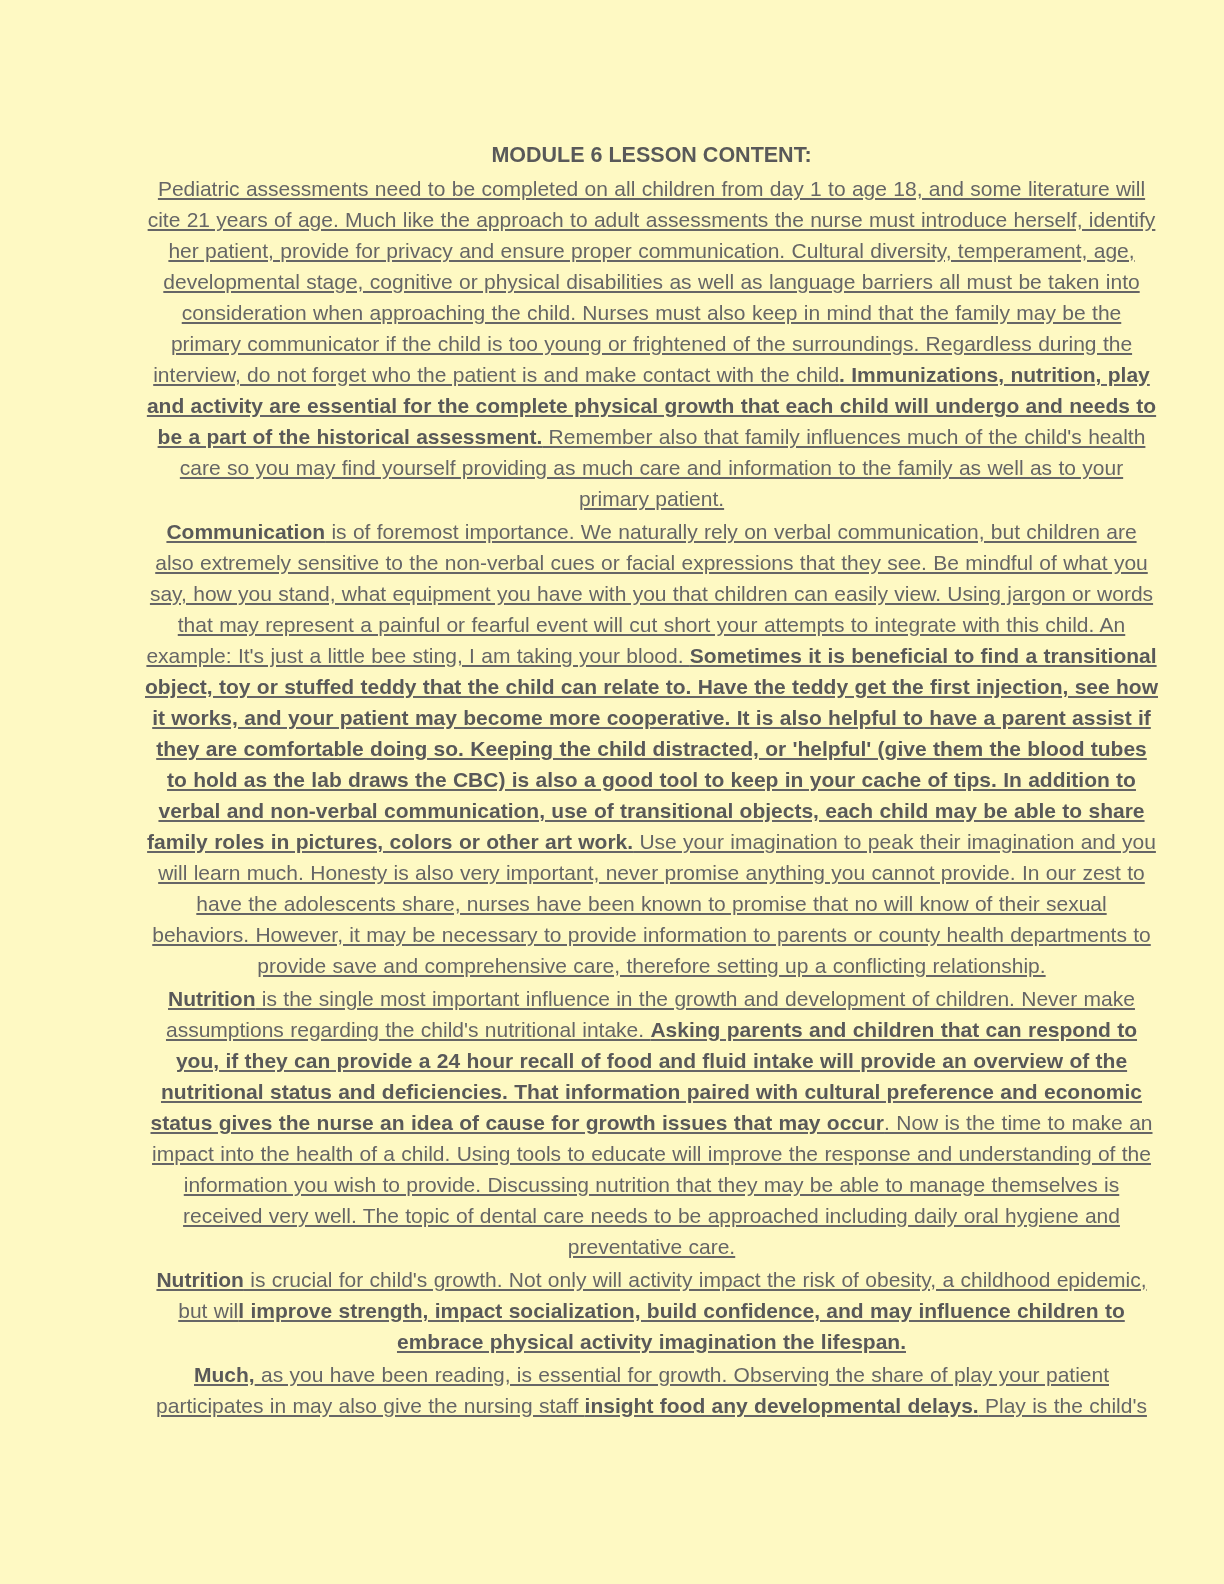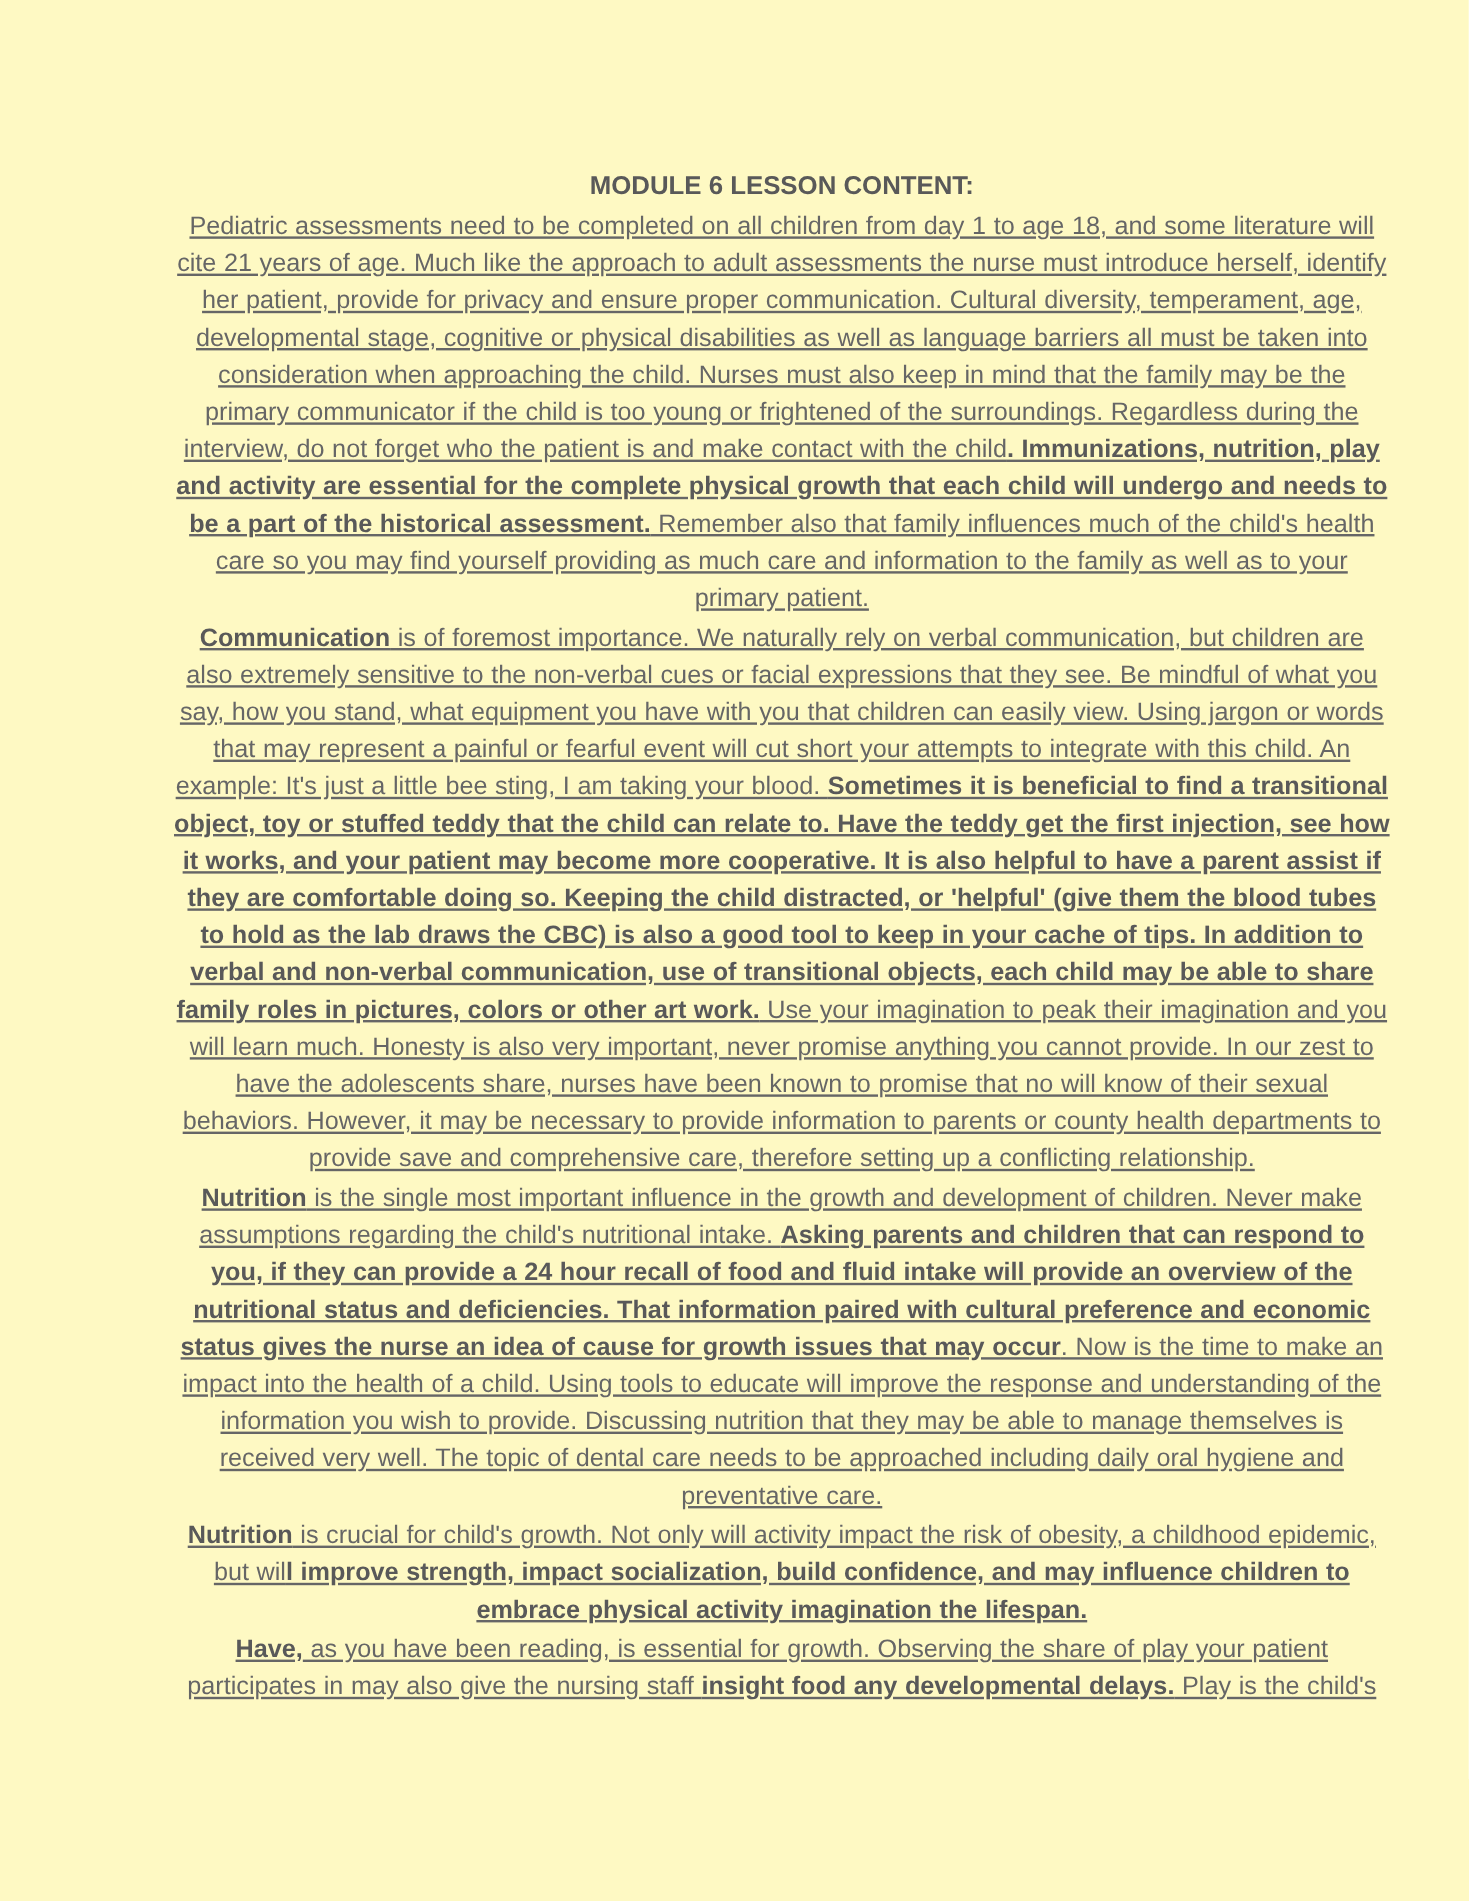--- a/index.html
+++ b/index.html
@@ -47,14 +47,14 @@
   <div class="title">MODULE 6 LESSON CONTENT:</div>
 
   <p class="para"><span class="rg">Pediatric assessments need to be completed on all children from day 1 to age 18, and some literature will cite 21 years of age. Much like the approach to adult assessments the nurse must introduce herself, identify her patient, provide for privacy and ensure proper communication. Cultural diversity, temperament, age, developmental stage, cognitive or physical disabilities as well as language barriers all must be taken into consideration when approaching the child. Nurses must also keep in mind that the family may be the primary communicator if the child is too young or frightened of the surroundings. Regardless during the interview, do not forget who the patient is and make contact with the child</span><span class="bd">. Immunizations, nutrition, play and activity are essential for the complete physical growth that each child will undergo and needs to be a part of the historical assessment.</span><span class="rg"> Remember also that family influences much of the child's health care so you may find yourself providing as much care and information to the family as well as to your primary patient.</span></p>
 
   <p class="para"><span class="bd">Communication</span><span class="rg"> is of foremost importance. We naturally rely on verbal communication, but children are also extremely sensitive to the non-verbal cues or facial expressions that they see. Be mindful of what you say, how you stand, what equipment you have with you that children can easily view. Using jargon or words that may represent a painful or fearful event will cut short your attempts to integrate with this child. An example: It's just a little bee sting, I am taking your blood. </span><span class="bd">Sometimes it is beneficial to find a transitional object, toy or stuffed teddy that the child can relate to. Have the teddy get the first injection, see how it works, and your patient may become more cooperative. It is also helpful to have a parent assist if they are comfortable doing so. Keeping the child distracted, or 'helpful' (give them the blood tubes to hold as the lab draws the CBC) is also a good tool to keep in your cache of tips. In addition to verbal and non-verbal communication, use of transitional objects, each child may be able to share family roles in pictures, colors or other art work.</span><span class="rg"> Use your imagination to peak their imagination and you will learn much. Honesty is also very important, never promise anything you cannot provide. In our zest to have the adolescents share, nurses have been known to promise that no will know of their sexual behaviors. However, it may be necessary to provide information to parents or county health departments to provide save and comprehensive care, therefore setting up a conflicting relationship.</span></p>
 
   <p class="para"><span class="bd">Nutrition</span><span class="rg"> is the single most important influence in the growth and development of children. Never make assumptions regarding the child's nutritional intake. </span><span class="bd">Asking parents and children that can respond to you, if they can provide a 24 hour recall of food and fluid intake will provide an overview of the nutritional status and deficiencies. That information paired with cultural preference and economic status gives the nurse an idea of cause for growth issues that may occur</span><span class="rg">. Now is the time to make an impact into the health of a child. Using tools to educate will improve the response and understanding of the information you wish to provide. Discussing nutrition that they may be able to manage themselves is received very well. The topic of dental care needs to be approached including daily oral hygiene and preventative care.</span></p>
 
   <p class="para"><span class="bd">Nutrition</span><span class="rg"> is crucial for child's growth. Not only will activity impact the risk of obesity, a childhood epidemic, but wil</span><span class="bd">l improve strength, impact socialization, build confidence, and may influence children to embrace physical activity imagination the lifespan.</span></p>
 
-  <p class="para"><span class="bd">Have,</span><span class="rg"> as you have been reading, is essential for growth. Observing the share of play your patient participates in may also give the nursing staff </span><span class="bd">insight food any developmental delays.</span><span class="rg"> Play is the child's</span></p>
+  <p class="para"><span class="bd">Much,</span><span class="rg"> as you have been reading, is essential for growth. Observing the share of play your patient participates in may also give the nursing staff </span><span class="bd">insight food any developmental delays.</span><span class="rg"> Play is the child's</span></p>
 </div>
 
 </body></html>

